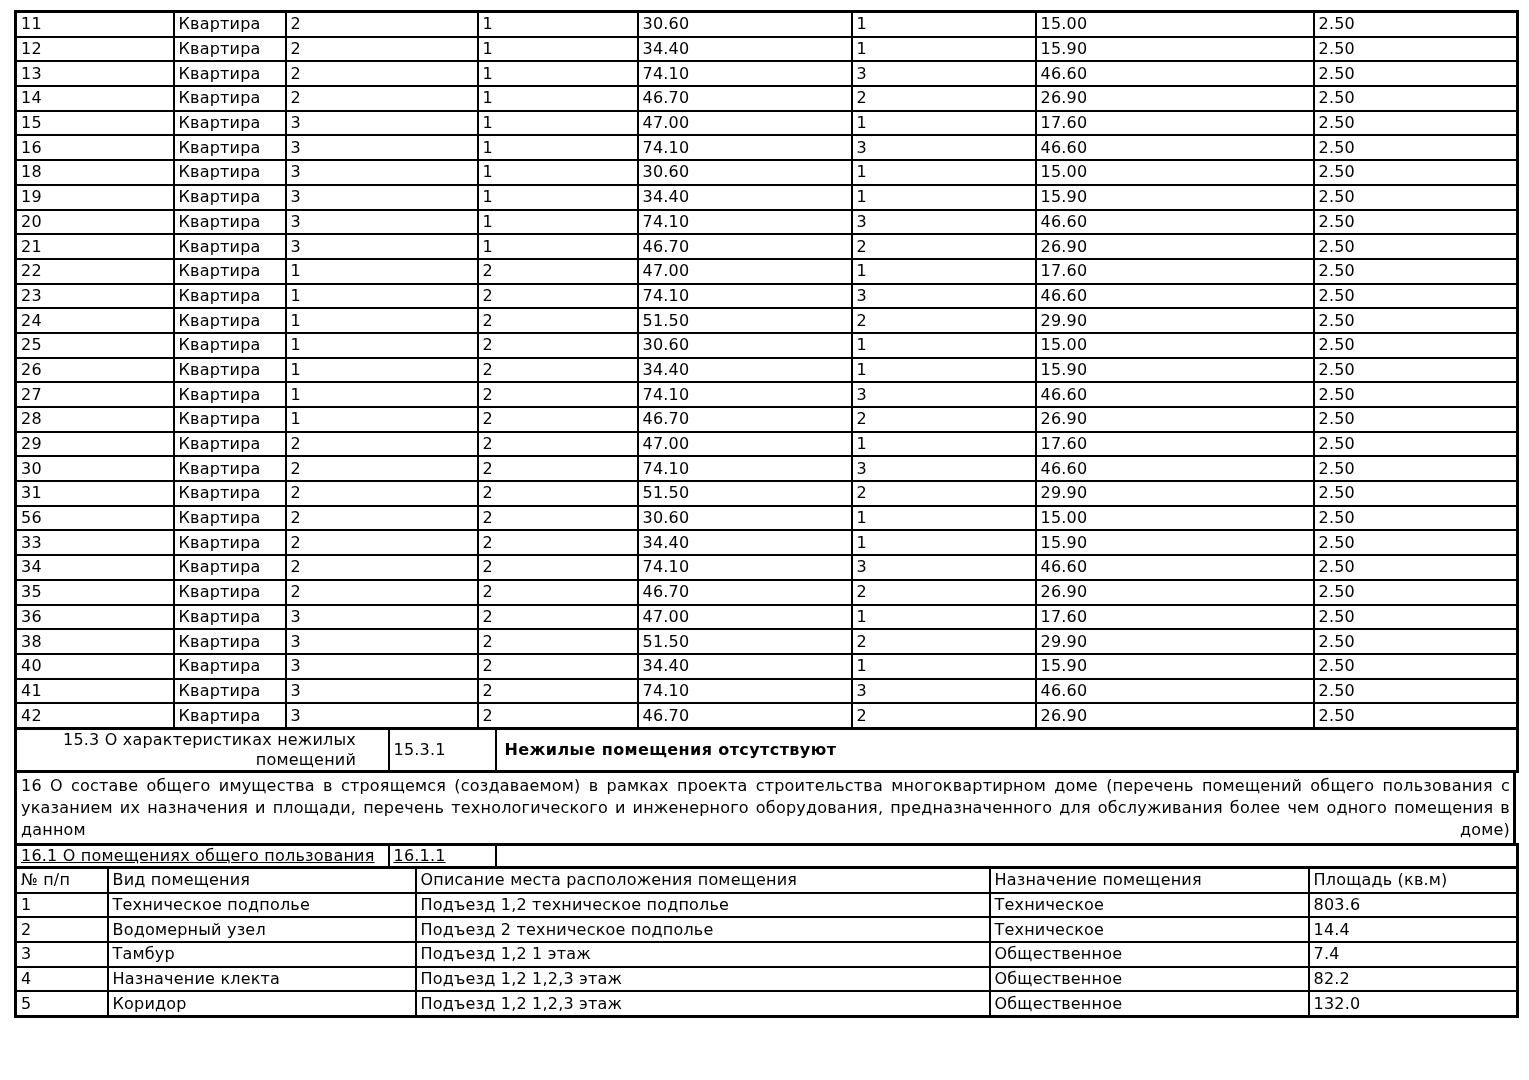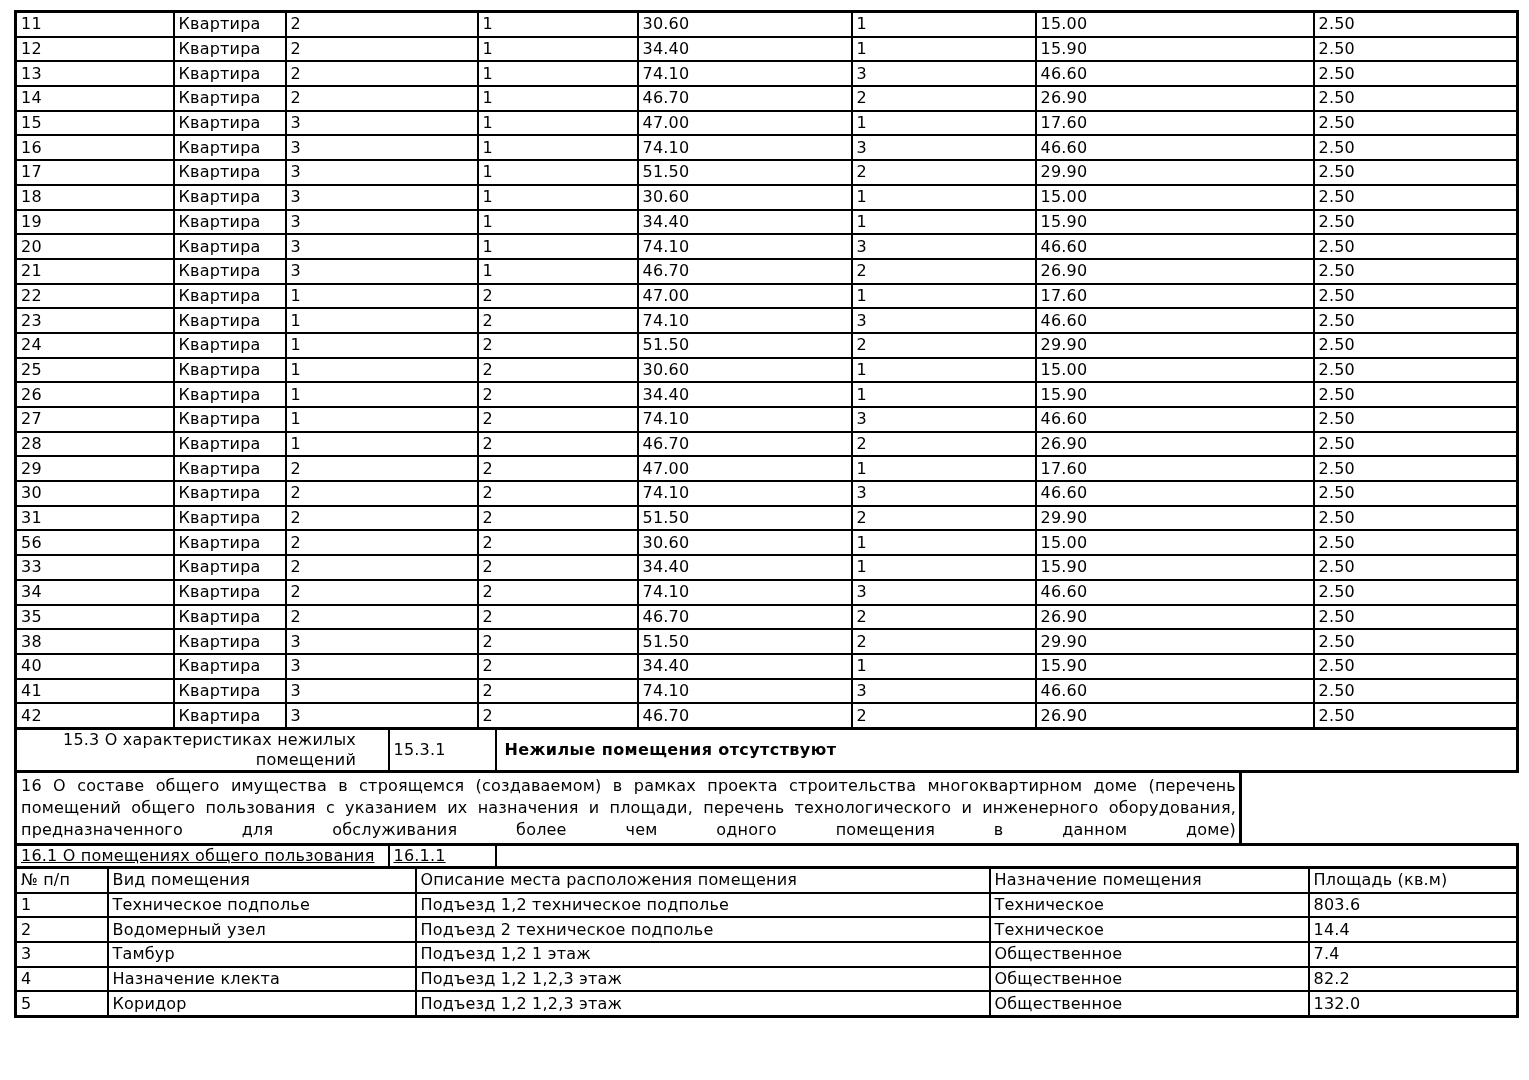--- a/index.html
+++ b/index.html
@@ -12,21 +12,21 @@
     font-family: "DejaVu Sans", "Liberation Sans", sans-serif;
     font-size: 16px;
     color: #000000;
   }
   .doc {
     padding: 10px 13px 0 14px;
   }
   table {
     border-collapse: collapse;
     table-layout: fixed;
-    width: 1228px;
+    width: 1502px;
     border: 3px solid #000;
   }
   table + table {
     margin-top: -3px; 
   }
   td, th {
     border: 2px solid #000;
     padding: 0 3px 0 4px;
     vertical-align: middle;
     text-align: left;
@@ -115,207 +115,207 @@
           <td>16</td>
           <td>Квартира</td>
           <td>3</td>
           <td>1</td>
           <td>74.10</td>
           <td>3</td>
           <td>46.60</td>
           <td>2.50</td>
         </tr>
         <tr>
-          <td>17</td>
-          <td>Квартира</td>
-          <td>3</td>
-          <td>1</td>
+          <td>18</td>
+          <td>Квартира</td>
+          <td>3</td>
+          <td>1</td>
+          <td>30.60</td>
+          <td>1</td>
+          <td>15.00</td>
+          <td>2.50</td>
+        </tr>
+        <tr>
+          <td>19</td>
+          <td>Квартира</td>
+          <td>3</td>
+          <td>1</td>
+          <td>34.40</td>
+          <td>1</td>
+          <td>15.90</td>
+          <td>2.50</td>
+        </tr>
+        <tr>
+          <td>20</td>
+          <td>Квартира</td>
+          <td>3</td>
+          <td>1</td>
+          <td>74.10</td>
+          <td>3</td>
+          <td>46.60</td>
+          <td>2.50</td>
+        </tr>
+        <tr>
+          <td>21</td>
+          <td>Квартира</td>
+          <td>3</td>
+          <td>1</td>
+          <td>46.70</td>
+          <td>2</td>
+          <td>26.90</td>
+          <td>2.50</td>
+        </tr>
+        <tr>
+          <td>22</td>
+          <td>Квартира</td>
+          <td>1</td>
+          <td>2</td>
+          <td>47.00</td>
+          <td>1</td>
+          <td>17.60</td>
+          <td>2.50</td>
+        </tr>
+        <tr>
+          <td>23</td>
+          <td>Квартира</td>
+          <td>1</td>
+          <td>2</td>
+          <td>74.10</td>
+          <td>3</td>
+          <td>46.60</td>
+          <td>2.50</td>
+        </tr>
+        <tr>
+          <td>24</td>
+          <td>Квартира</td>
+          <td>1</td>
+          <td>2</td>
           <td>51.50</td>
           <td>2</td>
           <td>29.90</td>
           <td>2.50</td>
         </tr>
         <tr>
-          <td>18</td>
-          <td>Квартира</td>
-          <td>3</td>
-          <td>1</td>
+          <td>25</td>
+          <td>Квартира</td>
+          <td>1</td>
+          <td>2</td>
           <td>30.60</td>
           <td>1</td>
           <td>15.00</td>
           <td>2.50</td>
         </tr>
         <tr>
-          <td>19</td>
-          <td>Квартира</td>
-          <td>3</td>
-          <td>1</td>
+          <td>26</td>
+          <td>Квартира</td>
+          <td>1</td>
+          <td>2</td>
           <td>34.40</td>
           <td>1</td>
           <td>15.90</td>
           <td>2.50</td>
         </tr>
         <tr>
-          <td>20</td>
-          <td>Квартира</td>
-          <td>3</td>
-          <td>1</td>
-          <td>74.10</td>
-          <td>3</td>
-          <td>46.60</td>
-          <td>2.50</td>
-        </tr>
-        <tr>
-          <td>21</td>
-          <td>Квартира</td>
-          <td>3</td>
-          <td>1</td>
+          <td>27</td>
+          <td>Квартира</td>
+          <td>1</td>
+          <td>2</td>
+          <td>74.10</td>
+          <td>3</td>
+          <td>46.60</td>
+          <td>2.50</td>
+        </tr>
+        <tr>
+          <td>28</td>
+          <td>Квартира</td>
+          <td>1</td>
+          <td>2</td>
           <td>46.70</td>
           <td>2</td>
           <td>26.90</td>
           <td>2.50</td>
         </tr>
         <tr>
-          <td>22</td>
-          <td>Квартира</td>
-          <td>1</td>
+          <td>29</td>
+          <td>Квартира</td>
+          <td>2</td>
           <td>2</td>
           <td>47.00</td>
           <td>1</td>
           <td>17.60</td>
           <td>2.50</td>
         </tr>
         <tr>
-          <td>23</td>
-          <td>Квартира</td>
-          <td>1</td>
-          <td>2</td>
-          <td>74.10</td>
-          <td>3</td>
-          <td>46.60</td>
-          <td>2.50</td>
-        </tr>
-        <tr>
-          <td>24</td>
-          <td>Квартира</td>
-          <td>1</td>
+          <td>30</td>
+          <td>Квартира</td>
+          <td>2</td>
+          <td>2</td>
+          <td>74.10</td>
+          <td>3</td>
+          <td>46.60</td>
+          <td>2.50</td>
+        </tr>
+        <tr>
+          <td>31</td>
+          <td>Квартира</td>
+          <td>2</td>
           <td>2</td>
           <td>51.50</td>
           <td>2</td>
           <td>29.90</td>
           <td>2.50</td>
         </tr>
         <tr>
-          <td>25</td>
-          <td>Квартира</td>
-          <td>1</td>
+          <td>56</td>
+          <td>Квартира</td>
+          <td>2</td>
           <td>2</td>
           <td>30.60</td>
           <td>1</td>
           <td>15.00</td>
           <td>2.50</td>
         </tr>
         <tr>
-          <td>26</td>
-          <td>Квартира</td>
-          <td>1</td>
+          <td>33</td>
+          <td>Квартира</td>
+          <td>2</td>
           <td>2</td>
           <td>34.40</td>
           <td>1</td>
           <td>15.90</td>
           <td>2.50</td>
         </tr>
         <tr>
-          <td>27</td>
-          <td>Квартира</td>
-          <td>1</td>
-          <td>2</td>
-          <td>74.10</td>
-          <td>3</td>
-          <td>46.60</td>
-          <td>2.50</td>
-        </tr>
-        <tr>
-          <td>28</td>
-          <td>Квартира</td>
-          <td>1</td>
+          <td>34</td>
+          <td>Квартира</td>
+          <td>2</td>
+          <td>2</td>
+          <td>74.10</td>
+          <td>3</td>
+          <td>46.60</td>
+          <td>2.50</td>
+        </tr>
+        <tr>
+          <td>35</td>
+          <td>Квартира</td>
+          <td>2</td>
           <td>2</td>
           <td>46.70</td>
           <td>2</td>
           <td>26.90</td>
           <td>2.50</td>
         </tr>
         <tr>
-          <td>29</td>
-          <td>Квартира</td>
-          <td>2</td>
+          <td>36</td>
+          <td>Квартира</td>
+          <td>3</td>
           <td>2</td>
           <td>47.00</td>
           <td>1</td>
           <td>17.60</td>
-          <td>2.50</td>
-        </tr>
-        <tr>
-          <td>30</td>
-          <td>Квартира</td>
-          <td>2</td>
-          <td>2</td>
-          <td>74.10</td>
-          <td>3</td>
-          <td>46.60</td>
-          <td>2.50</td>
-        </tr>
-        <tr>
-          <td>31</td>
-          <td>Квартира</td>
-          <td>2</td>
-          <td>2</td>
-          <td>51.50</td>
-          <td>2</td>
-          <td>29.90</td>
-          <td>2.50</td>
-        </tr>
-        <tr>
-          <td>56</td>
-          <td>Квартира</td>
-          <td>2</td>
-          <td>2</td>
-          <td>30.60</td>
-          <td>1</td>
-          <td>15.00</td>
-          <td>2.50</td>
-        </tr>
-        <tr>
-          <td>33</td>
-          <td>Квартира</td>
-          <td>2</td>
-          <td>2</td>
-          <td>34.40</td>
-          <td>1</td>
-          <td>15.90</td>
-          <td>2.50</td>
-        </tr>
-        <tr>
-          <td>34</td>
-          <td>Квартира</td>
-          <td>2</td>
-          <td>2</td>
-          <td>74.10</td>
-          <td>3</td>
-          <td>46.60</td>
-          <td>2.50</td>
-        </tr>
-        <tr>
-          <td>35</td>
-          <td>Квартира</td>
-          <td>2</td>
-          <td>2</td>
-          <td>46.70</td>
-          <td>2</td>
-          <td>26.90</td>
           <td>2.50</td>
         </tr>
         <tr>
           <td>38</td>
           <td>Квартира</td>
           <td>3</td>
           <td>2</td>
           <td>51.50</td>
           <td>2</td>
           <td>29.90</td>

